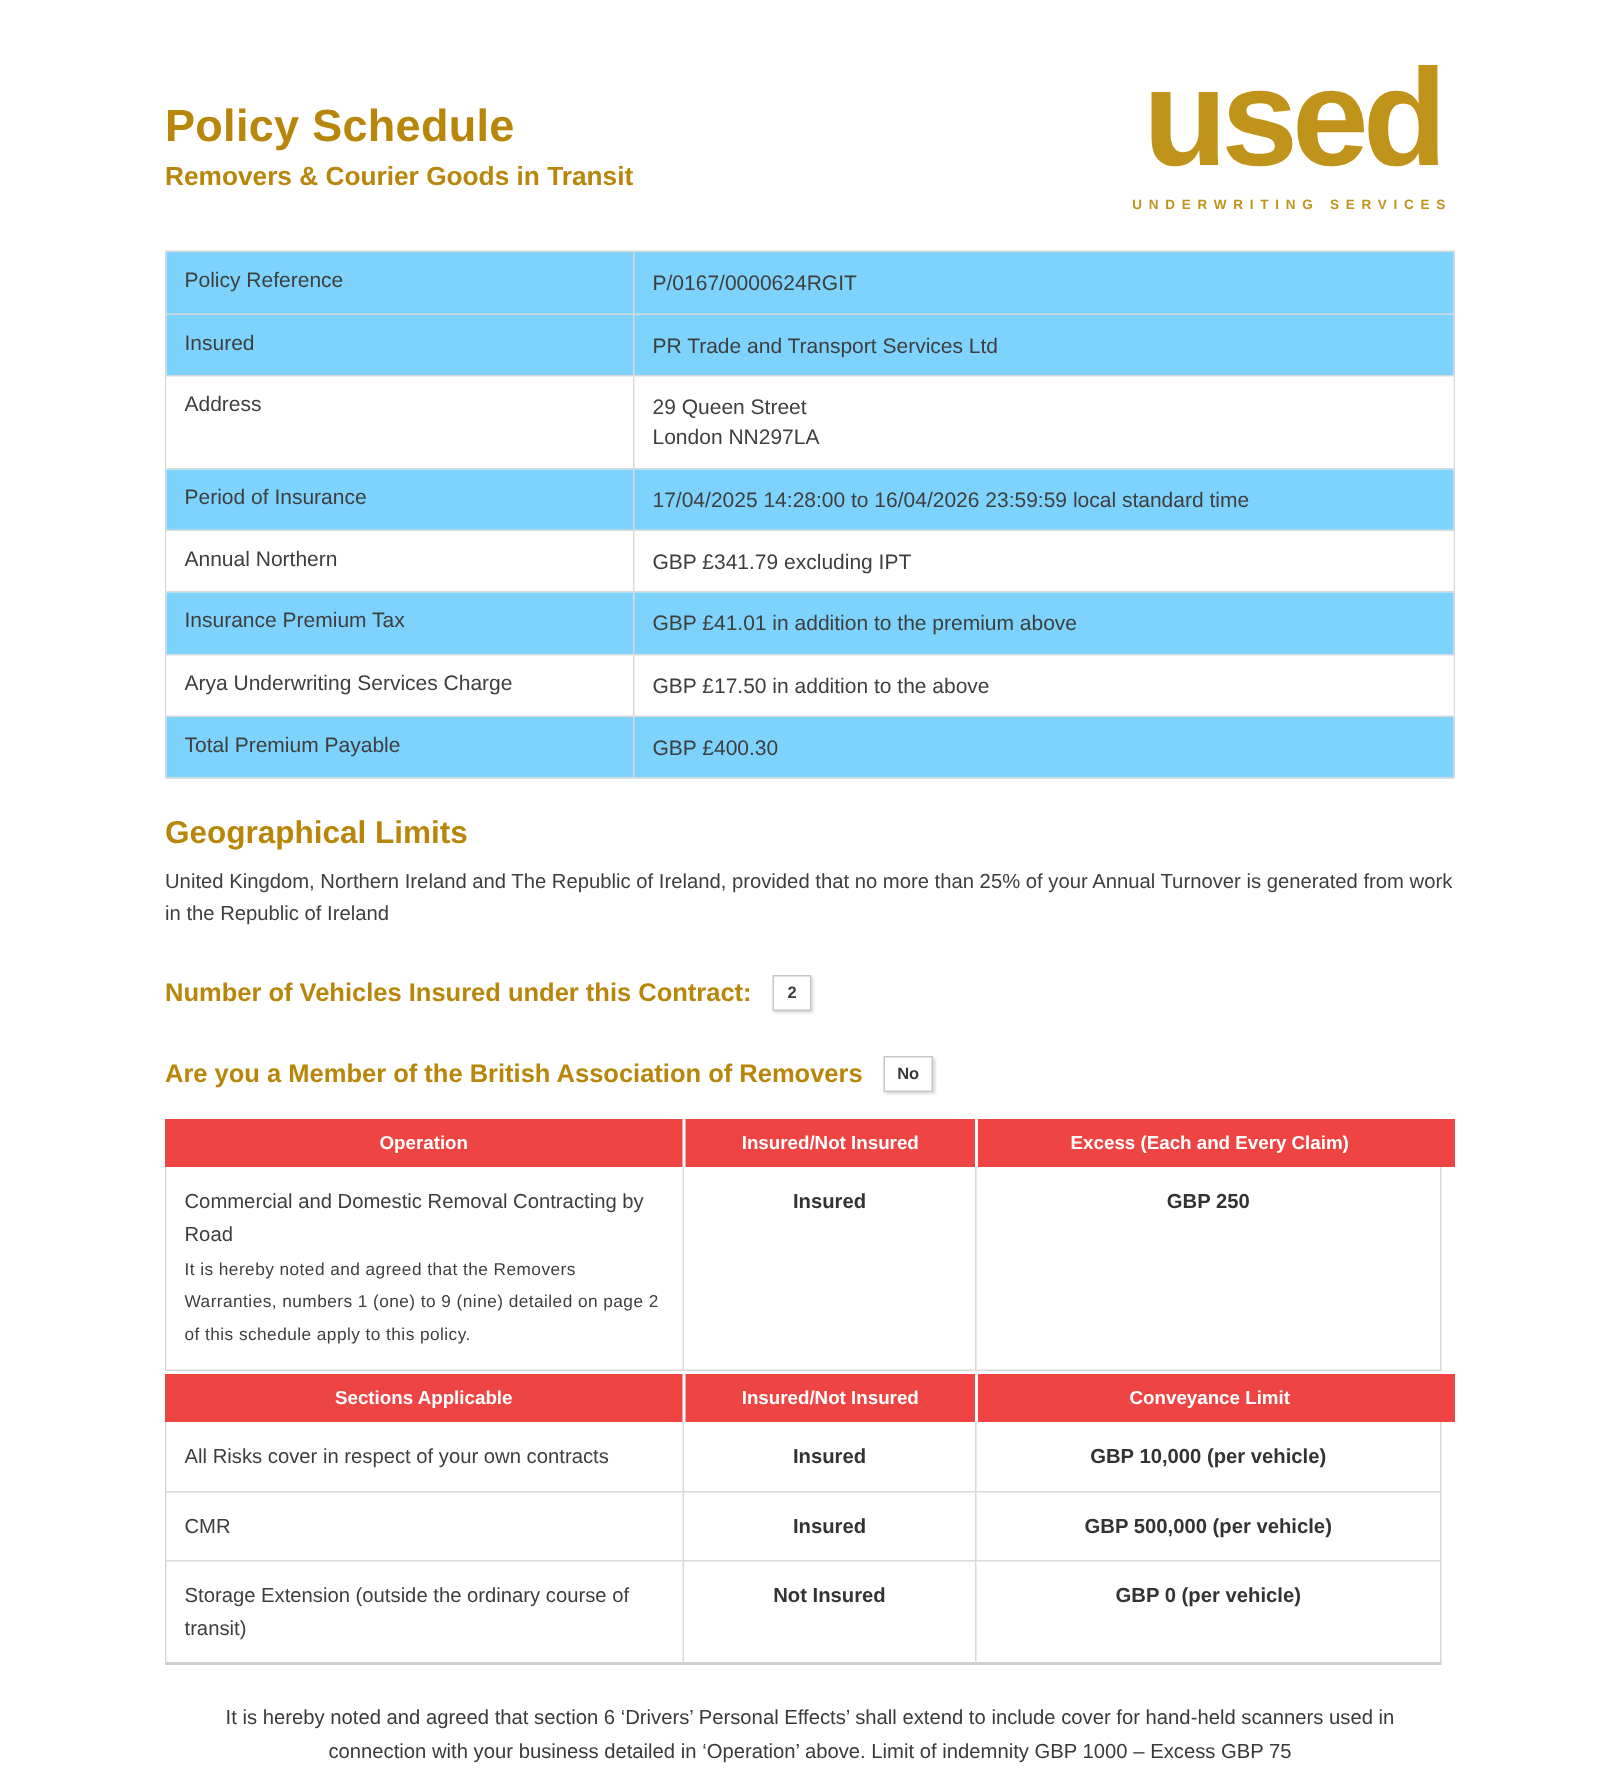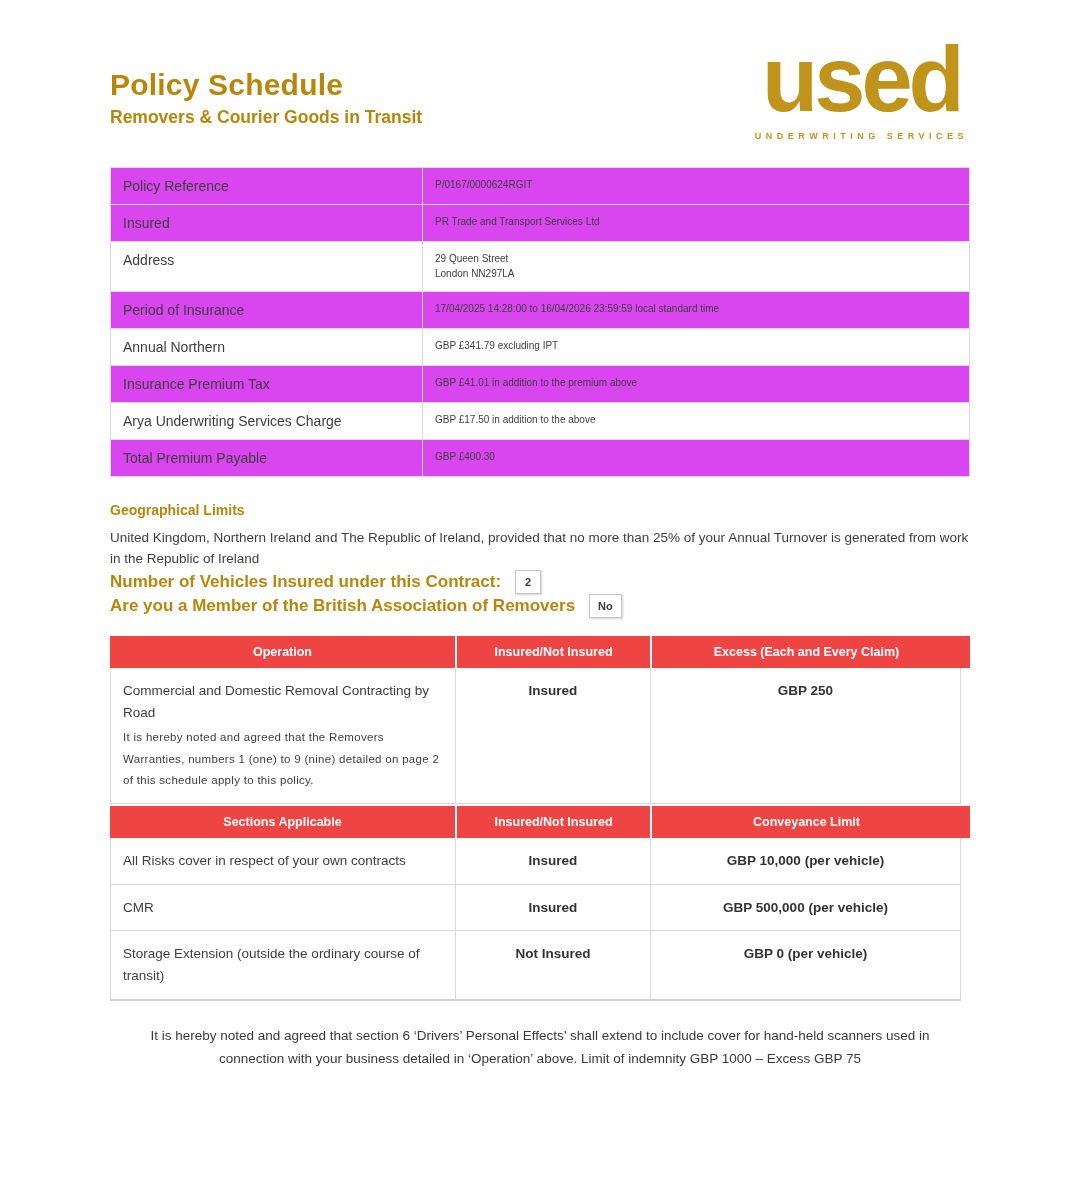--- a/index.html
+++ b/index.html
@@ -51,55 +51,56 @@
     text-align: right;
   }
 
   
   .kv-table {
     margin-top: 26px;
     border: 1px solid #d9d9d9;
     border-bottom: none;
   }
   .kv-row { display: flex; border-bottom: 1px solid #d9d9d9; background: #fff; }
-  .kv-row.stripe { background: #d946ef; }
+  .kv-row.stripe { background: #7dd3fc; }
   .kv-label {
     width: 312px;
     padding: 10px 12px;
     font-size: 14px;
     color: #3e3e3e;
     border-right: 1px solid #d9d9d9;
   }
   .kv-value {
     flex: 1;
     padding: 10px 12px;
-    font-size: 10px;
+    font-size: 14px;
     color: #3e3e3e;
     white-space: pre-line;
     line-height: 1.45;
   }
 
   
   .section-heading {
     color: #B8860B;
-    font-size: 14px;
+    font-size: 21px;
     font-weight: bold;
     margin-top: 25px;
   }
   .geo-text {
     margin-top: 10px;
     font-size: 13.5px;
     line-height: 1.55;
     color: #3e3e3e;
     max-width: 860px;
   }
 
   .question-line {
     display: flex;
     align-items: center;
+    margin-top: 30px;
   }
   .question-label {
     color: #B8860B;
     font-size: 17px;
     font-weight: bold;
   }
   .value-box {
     display: inline-block;
     margin-left: 14px;
     min-width: 26px;

